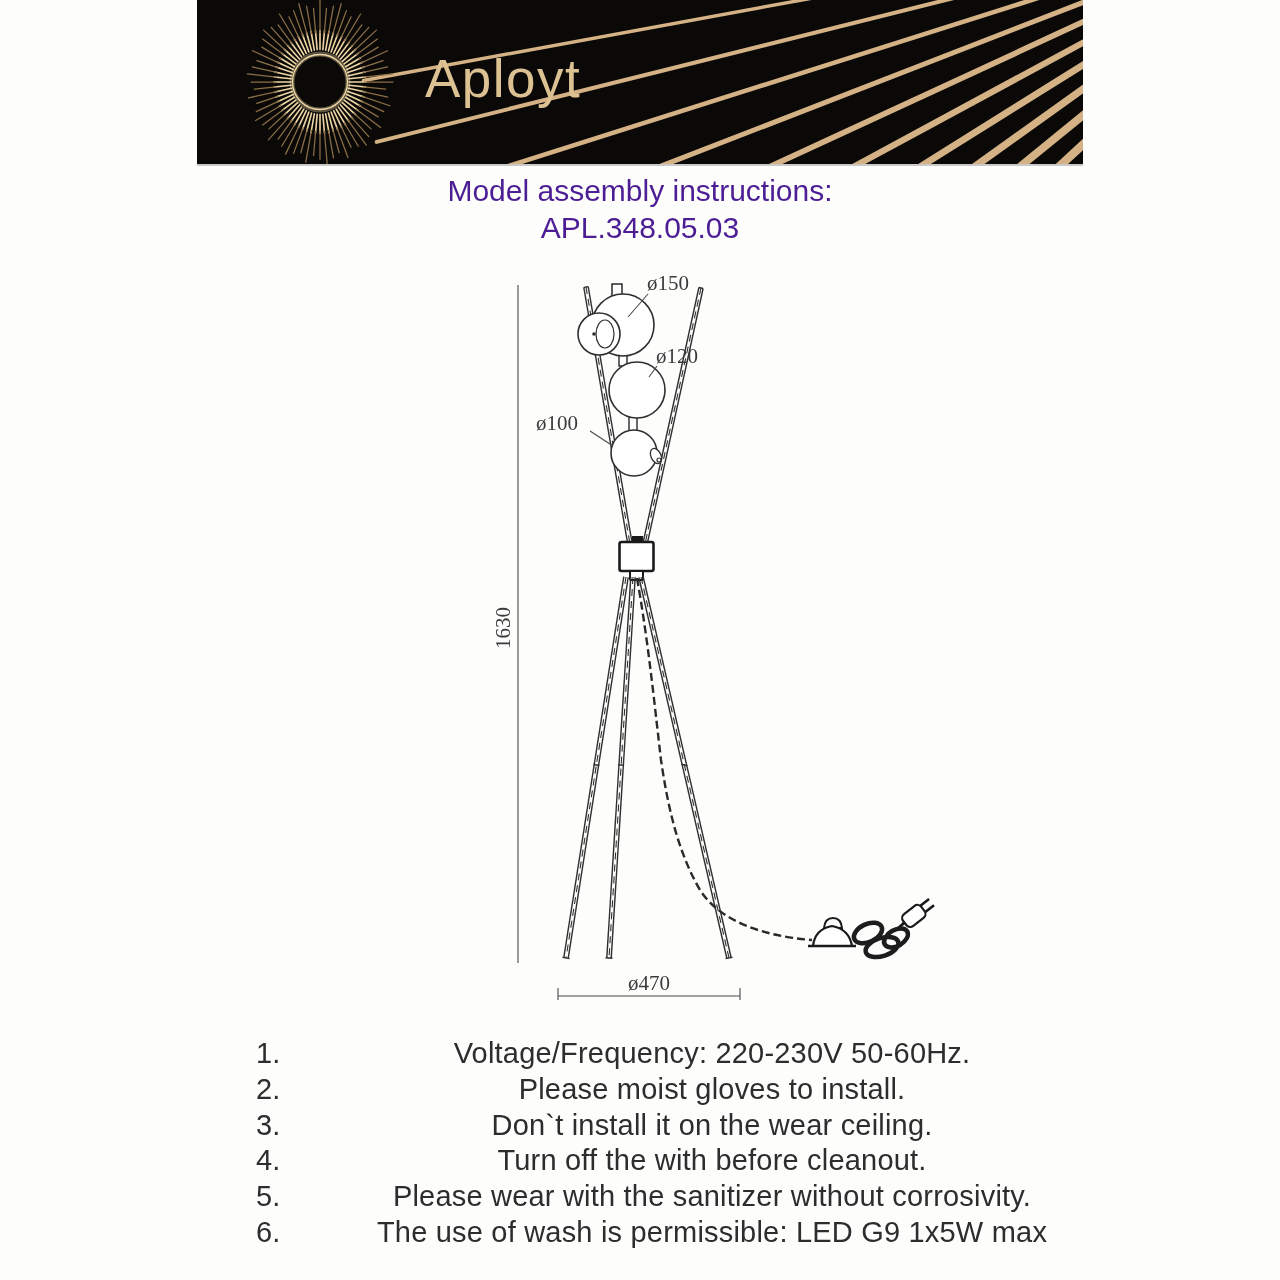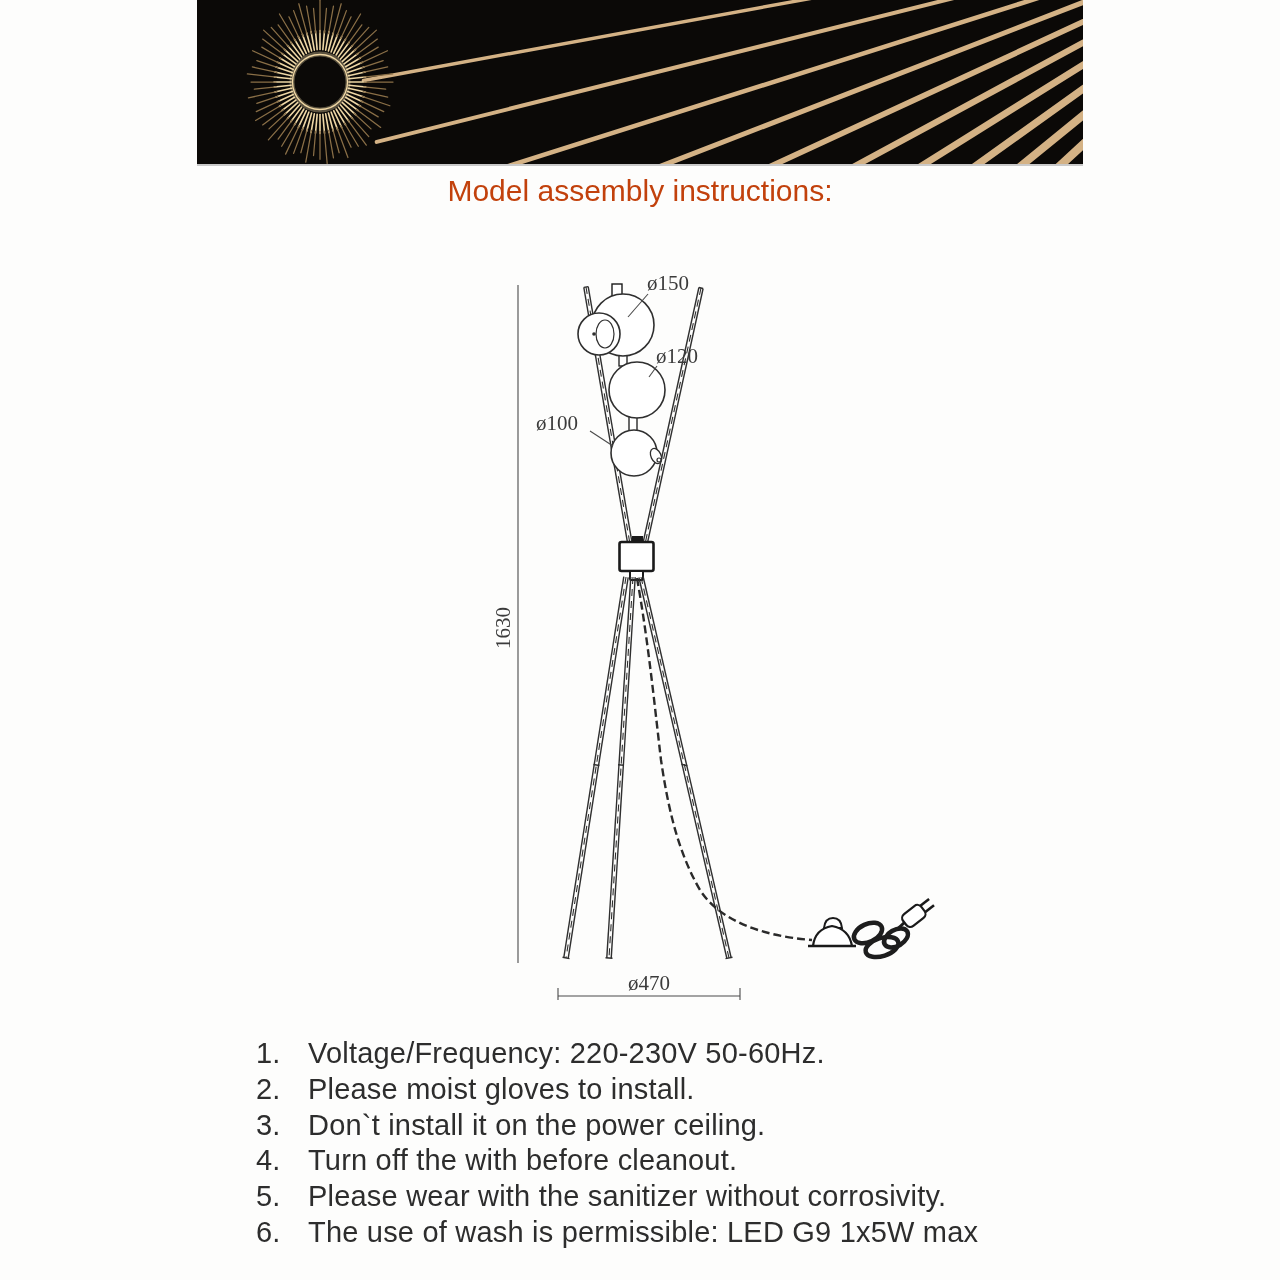--- a/index.html
+++ b/index.html
@@ -14,40 +14,40 @@
   }
   .banner svg{position:absolute;left:0;top:0;}
   .brand{
     position:absolute;left:228px;top:48px;
     font-size:53px;font-weight:300;letter-spacing:1.5px;
     color:#dcc193;font-family:"Liberation Sans",sans-serif;
   }
   
   .title-block{
     position:absolute;left:0;top:172px;width:1280px;text-align:center;
-    color:#c2410c;font-size:30px;line-height:37px;font-weight:400;
+    color:#4c1d95;font-size:30px;line-height:37px;font-weight:400;
   }
   
   .diagram{position:absolute;left:480px;top:258px;}
   .diagram text{font-family:"Liberation Serif",serif;fill:#3b3b3b;font-size:21px;}
   .tube{stroke:#2f2f2f;stroke-width:1.4;fill:none;}
   .thin{stroke:#4a4a4a;stroke-width:1.1;fill:none;}
   .dash{stroke:#2f2f2f;stroke-width:1.1;stroke-dasharray:7 5;fill:none;}
   .ball{fill:#ffffff;stroke:#2f2f2f;stroke-width:1.6;}
   .cord{stroke:#2a2a2a;stroke-width:2.4;stroke-dasharray:8 4;fill:none;}
   .coil{stroke:#1d1d1d;stroke-width:4.5;fill:none;}
   .hard{stroke:#1a1a1a;fill:#ffffff;}
   
   .instructions{
     position:absolute;left:256px;top:1036px;width:860px;
     color:#2d2d2d;font-size:29px;line-height:35.8px;
   }
   .instructions .row{display:flex;}
   .instructions .num{width:52px;flex:0 0 52px;}
-  .instructions .txt{flex:1;letter-spacing:0.2px;}
+  .instructions .txt{flex:1;letter-spacing:0.2px;text-align:center;}
 </style>
 </head>
 <body>
 
 <div class="banner">
   <svg id="banner-art" width="886" height="164" viewBox="0 0 886 164">
     <g id="corner-rays">
         <line x1="1072.8654868376152" y1="-8.074666825722645" x2="507.2123903134607" y2="666.044443118978" stroke="#d4b285" stroke-width="9.5" stroke-linecap="round"></line>
         <line x1="1067.2456547517197" y1="-13.099376627503872" x2="460.3804562643304" y2="624.1718614374677" stroke="#d4b285" stroke-width="8.95" stroke-linecap="round"></line>
         <line x1="1061.952416259655" y1="-18.46704348861799" x2="416.27013549712376" y2="579.4413042615167" stroke="#d4b285" stroke-width="8.4" stroke-linecap="round"></line>
@@ -188,24 +188,26 @@
         <line x1="165.1053747722172" y1="67.69477110490008" x2="186.15806215832578" y2="60.542156657350134" stroke="#8a6f47" stroke-width="1.25" stroke-linecap="round"></line>
         <line x1="151.44277313169368" y1="75.66346634091614" x2="168.1161228985486" y2="71.94894660972905" stroke="#eed7a6" stroke-width="1.6" stroke-linecap="round"></line>
         <line x1="166.15455233774213" y1="72.38594893104518" x2="190.6741843478229" y2="66.92341991459357" stroke="#8a6f47" stroke-width="1.25" stroke-linecap="round"></line>
         <line x1="151.8603570734937" y1="78.81640328209588" x2="168.77849742692106" y2="76.95015693022104" stroke="#eed7a6" stroke-width="1.6" stroke-linecap="round"></line>
         <line x1="166.78812797357665" y1="77.16971532455926" x2="195.64848504707038" y2="73.98611860665514" stroke="#8a6f47" stroke-width="1.25" stroke-linecap="round"></line>
       </g>
     <circle cx="123" cy="82" r="27" fill="#0b0907"></circle>
     <circle cx="123" cy="82" r="28" fill="none" stroke="rgba(242,220,171,0.35)" stroke-width="5"></circle>
     <circle cx="123" cy="82" r="27.5" fill="none" stroke="#f0d7a4" stroke-width="1.3"></circle>
   </svg>
+  <span class="brand">Aployt</span>
 </div>
 
 <div class="title-block">
   <div>Model assembly instructions:</div>
+  <div>APL.348.05.03</div>
 </div>
 
 <svg class="diagram" width="500" height="760" viewBox="480 258 500 760">
 
   <line x1="518" y1="285" x2="518" y2="963" class="thin"></line>
   <text transform="translate(510,649) rotate(-90)">1630</text>
 
   <line x1="583.8" y1="287.4" x2="627.8" y2="544.4" class="tube"></line>
   <line x1="588.2" y1="286.6" x2="632.2" y2="543.6" class="tube"></line>
   <line x1="583.8" y1="287.4" x2="588.2" y2="286.6" class="tube"></line>
@@ -285,21 +287,21 @@
   <div class="row">
     <span class="num">1.</span>
     <span class="txt">Voltage/Frequency: 220-230V 50-60Hz.</span>
   </div>
   <div class="row">
     <span class="num">2.</span>
     <span class="txt">Please moist gloves to install.</span>
   </div>
   <div class="row">
     <span class="num">3.</span>
-    <span class="txt">Don`t install it on the power ceiling.</span>
+    <span class="txt">Don`t install it on the wear ceiling.</span>
   </div>
   <div class="row">
     <span class="num">4.</span>
     <span class="txt">Turn off the with before cleanout.</span>
   </div>
   <div class="row">
     <span class="num">5.</span>
     <span class="txt">Please wear with the sanitizer without corrosivity.</span>
   </div>
   <div class="row">

